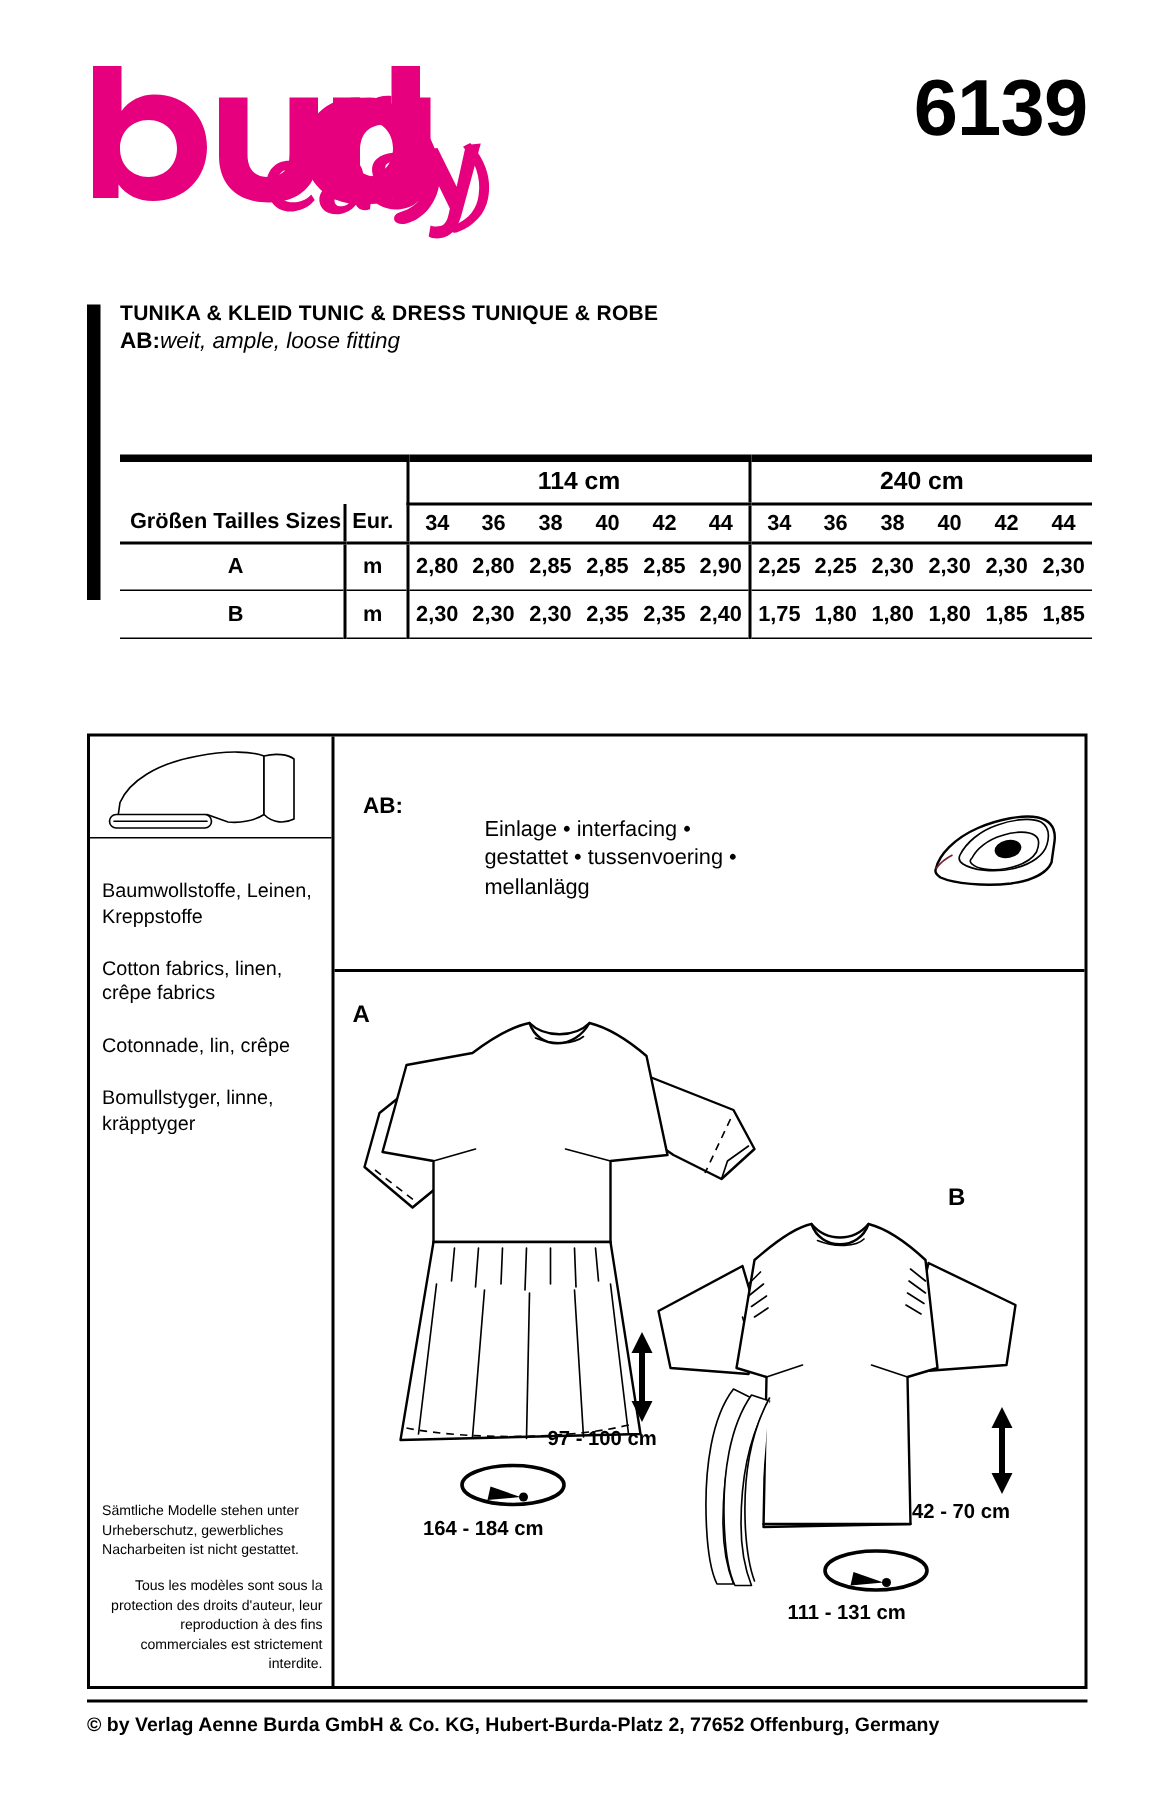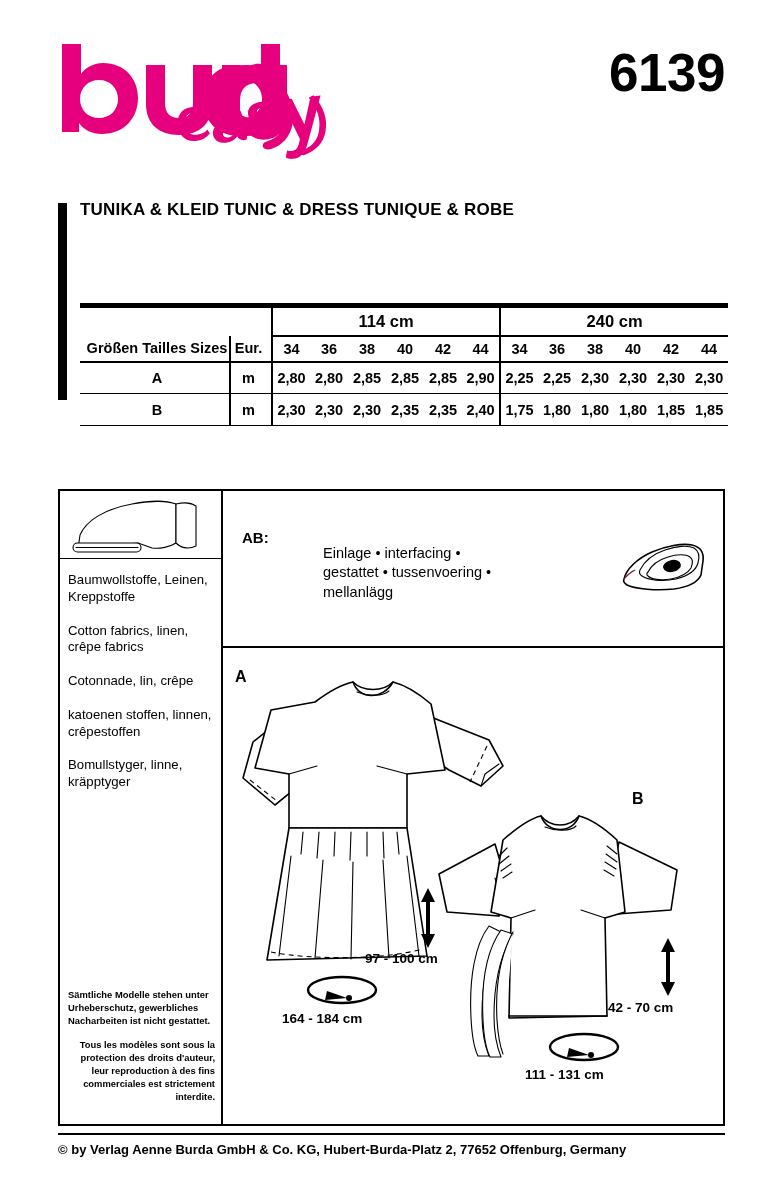--- a/index.html
+++ b/index.html
@@ -45,21 +45,21 @@
     width: 667px;
   }
   .left-bar {
     position: absolute;
     left: 58px; top: 203px;
     width: 9px; height: 197px;
     background: #000;
   }
   .title-main {
     margin-left: 22px;
-    font-size: 17px;
+    font-size: 14px;
     font-weight: bold;
     letter-spacing: 0.2px;
     white-space: nowrap;
     line-height: 1.15;
   }
   .title-sub {
     margin-left: 22px;
     margin-top: 3px;
     font-size: 15px;
     line-height: 1.2;
@@ -133,29 +133,29 @@
     overflow: hidden;
   }
   .fabric-list {
     position: absolute;
     left: 0; top: 68px;
     width: 100%;
     padding: 9px 6px 0 8px;
     font-size: 13.2px;
     line-height: 1.27;
   }
-  .fabric-list p { margin: 4px 0 17px 0; }
+  .fabric-list p { margin: 18px 0 17px 0; }
   .legal-box {
     position: absolute;
-    left: 0; bottom: 12px;
+    left: 0; bottom: 0;
     width: 100%;
     padding: 0 6px 8px 8px;
     font-size: 9.4px;
     line-height: 1.38;
-    font-weight: bold;
+    font-weight: normal;
   }
   .legal-box p { margin: 0 0 11px 0; }
   .legal-box p:last-child { margin-bottom: 0; text-align: right; }
 
   .panel-right {
     position: absolute;
     left: 163px; top: 0;
     right: 0; bottom: 0;
   }
   .interfacing-row {
@@ -271,20 +271,23 @@
       </g>
     </svg>
   </div>
 
   <div class="pattern-number">6139</div>
 </div>
 
 <div class="left-bar"></div>
 <div class="title-block">
   <div class="title-main">TUNIKA &amp; KLEID  TUNIC &amp; DRESS  TUNIQUE &amp; ROBE</div>
+  <div class="title-sub">
+    <b>AB:</b><i>weit, ample, loose fitting</i>
+  </div>
 </div>
 
 <div class="table-wrap">
   <table class="sizes">
     <colgroup>
       <col style="width:150px">
         <col style="width:42px">
       <col style="width:38px">
         <col style="width:38px">
         <col style="width:38px">
@@ -371,21 +374,20 @@
         <path class="ln-thin fillw" d="M116 13 C124 11 132 12 136 15 L136 55 C130 58 122 58 116 52 Z"></path>
         <rect class="ln-thin fillw" x="13" y="52" width="68" height="9" rx="4.5"></rect>
         <path class="ln-thin" d="M16 56.5 H78"></path>
       </svg>
     </div>
 
     <div class="fabric-list">
       <p>Baumwollstoffe, Leinen, Kreppstoffe</p>
       <p>Cotton fabrics, linen, crêpe fabrics</p>
       <p>Cotonnade, lin, crêpe</p>
-      <p>katoenen stoffen, linnen, crêpestoffen</p>
       <p>Bomullstyger, linne, kräpptyger</p>
     </div>
 
     <div class="legal-box">
       <p>Sämtliche Modelle stehen unter Urheberschutz, gewerbliches Nacharbeiten ist nicht gestattet.</p>
       <p>Tous les modèles sont sous la protection des droits d'auteur, leur reproduction à des fins commerciales est strictement interdite.</p>
     </div>
   </div>
 
   <div class="panel-right">

